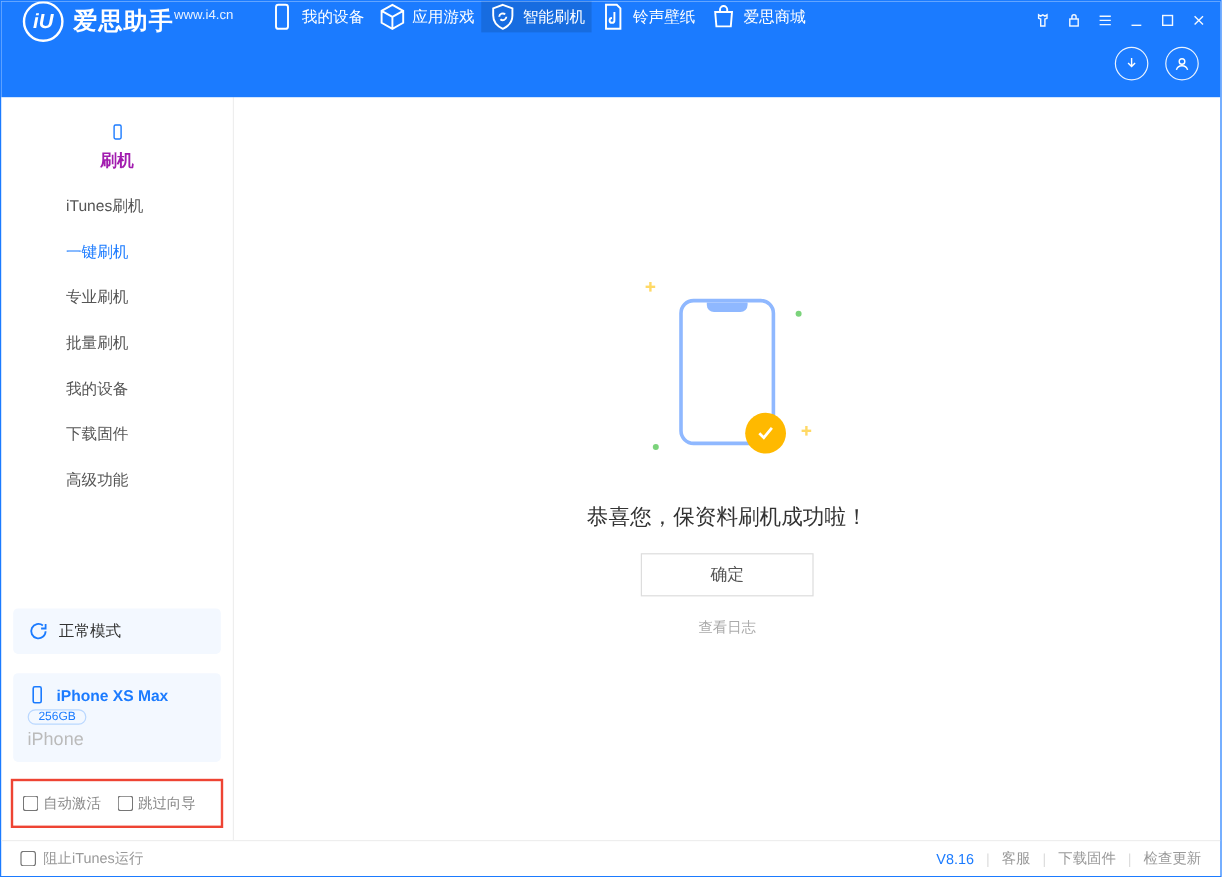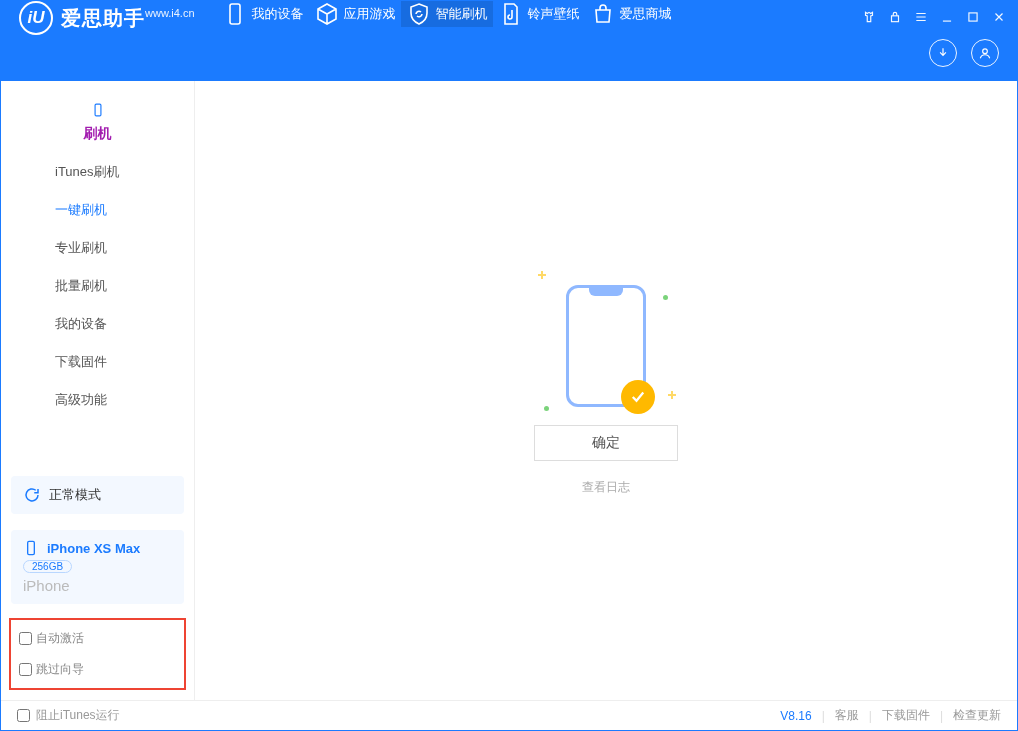--- a/index.html
+++ b/index.html
@@ -29,21 +29,21 @@
 .side-scroll { flex: 1; overflow: auto; padding-top: 12px; }
 .side-group-h { display: flex; align-items: center; gap: 8px; padding: 10px 20px; font-size: 14px; color: #a21caf; font-weight: 600; flex-direction: column; }
 .side-group-h .gicon { width: 14px; height: 14px; }
 .side-sub { padding: 10px 20px 10px 54px; font-size: 13px; color: #555; cursor: pointer; }
 .side-sub.active { color: #1b7bff; }
 .side-mode, .side-device { background: #f3f8ff; margin: 8px 10px; border-radius: 4px; padding: 10px 12px; display: flex; align-items: center; gap: 8px; font-size: 13px; color: #333; }
 .side-device { flex-direction: column; align-items: flex-start; gap: 4px; }
 .side-device .dname { color: #1b7bff; font-weight: 600; font-size: 13px; }
 .side-device .dsize { font-size: 10px; color: #1b7bff; border: 1px solid #b9d7ff; padding: 0 8px; border-radius: 8px; }
 .side-device .dtype { font-size: 15px; color: #bbb; }
-.side-checks { border: 2px solid #e43; margin: 6px 8px 10px 8px; padding: 10px 8px; display: flex; gap: 14px; font-size: 12px; color: #888; flex-direction: column; }
+.side-checks { border: 2px solid #e43; margin: 6px 8px 10px 8px; padding: 10px 8px; display: flex; gap: 14px; font-size: 12px; color: #888; }
 .side-checks label { display: flex; align-items: center; gap: 4px; cursor: pointer; }
 .side-checks input { width: 13px; height: 13px; }
 
 
 .main { flex: 1; position: relative; display: flex; flex-direction: column; align-items: center; justify-content: center; gap: 18px; }
 .phone-illus { width: 80px; height: 122px; border: 3px solid #8fb8ff; border-radius: 12px; position: relative; background:#fff;}
 .phone-illus .notch{position:absolute;top:0;left:50%;transform:translateX(-50%);width:34px;height:8px;border-bottom-left-radius:6px;border-bottom-right-radius:6px;background:#8fb8ff;}
 .phone-illus .check{position:absolute;right:-12px;bottom:-10px;width:34px;height:34px;background:#ffb900;border-radius:50%;display:flex;align-items:center;justify-content:center;}
 .phone-illus .check svg{width:18px;height:18px;stroke:#fff;stroke-width:3;fill:none;}
 .sparkle{position:absolute;width:8px;height:8px;display:flex;align-items:center;justify-content:center;}
@@ -228,20 +228,21 @@
             <svg viewBox="0 0 24 24">
               <path d="M5 12l5 5 9-11"></path>
             </svg>
           </div>
       </div>
       <div class="sparkle s1"></div>
       <div class="sparkle s2"></div>
       <div class="dot d1"></div>
       <div class="dot d2"></div>
     </div>
+    <div class="success-text">恭喜您，保资料刷机成功啦！</div>
     <button class="confirm-btn">确定</button>
     <span class="viewlog">查看日志</span>
   </div>
 </div>
 
 <div class="footer">
   <label class="fleft">
       <input type="checkbox" style="">
       <span>阻止iTunes运行</span>
     </label>

